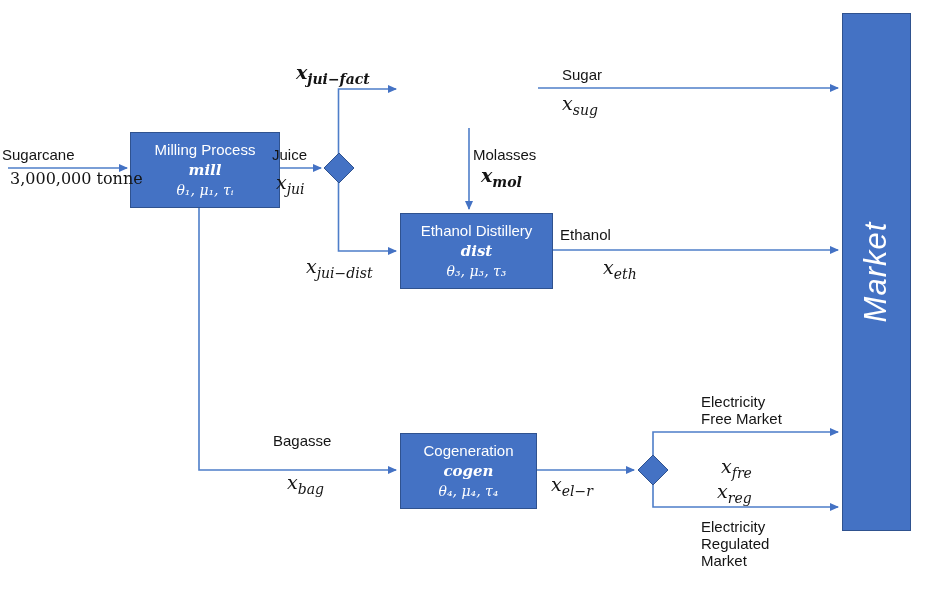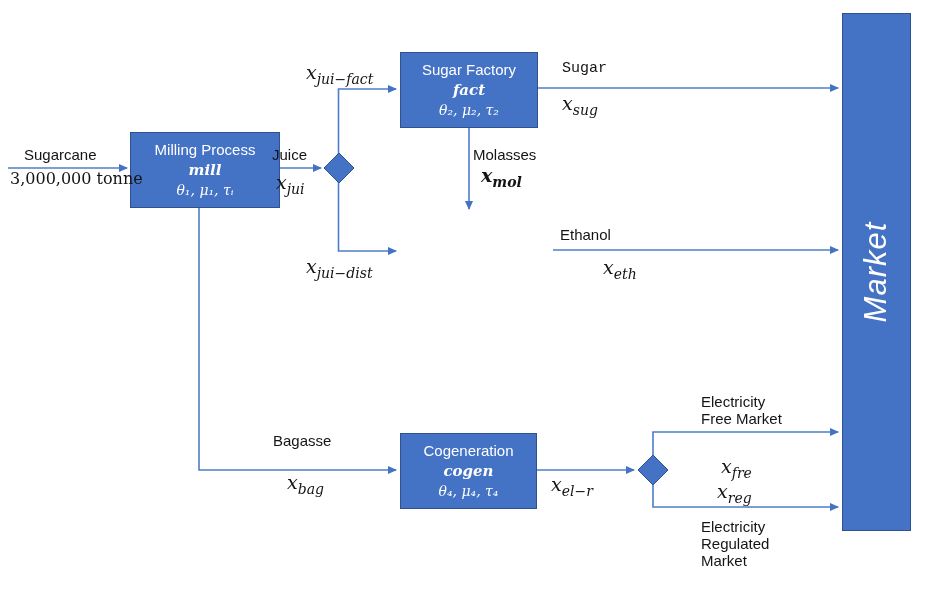--- a/index.html
+++ b/index.html
@@ -69,48 +69,48 @@
       <polygon points="653,455 668,470 653,485 638,470"></polygon>
     </g>
   </svg>
 
   <div class="node" style="left:130px;top:132px;width:150px;height:76px;">
     <div class="node-title">Milling Process</div>
     <div class="node-tag">mill</div>
     <div class="node-params">θ₁, μ₁, τᵢ</div>
   </div>
 
-  <div class="node" style="left:400px;top:52px;width:138px;height:76px;">
-    <div class="node-title">Sugar Factory</div>
-    <div class="node-tag">fact</div>
-    <div class="node-params">θ₂, μ₂, τ₂</div>
+
+  <div class="node" style="left:400px;top:213px;width:153px;height:76px;">
+    <div class="node-title">Ethanol Distillery</div>
+    <div class="node-tag">dist</div>
+    <div class="node-params">θ₃, μ₃, τ₃</div>
   </div>
-
 
   <div class="node" style="left:400px;top:433px;width:137px;height:76px;">
     <div class="node-title">Cogeneration</div>
     <div class="node-tag">cogen</div>
     <div class="node-params">θ₄, μ₄, τ₄</div>
   </div>
 
   <div class="market-box" style="left:842px;top:13px;width:69px;height:518px;">
     <div class="market-text">Market</div>
   </div>
 
-  <div class="flow-label" style="left:24px;top:146px;">Sugarcane</div>
+  <div class="flow-label" style="left:2px;top:146px;">Sugarcane</div>
   <div class="flow-label serifqty" style="left:10px;top:169px;">3,000,000 tonne</div>
 
   <div class="flow-label" style="left:272px;top:146px;">Juice</div>
   <div class="mvar" style="left:276px;top:171px;"><span>x</span><sub>jui</sub></div>
 
-  <div class="mvar" style="left:306px;top:61px;"><span>x</span><sub>jui−fact</sub></div>
+  <div class="mvar" style="left:296px;top:61px;font-weight:bold;"><span>x</span><sub>jui−fact</sub></div>
 
   <div class="mvar" style="left:306px;top:255px;"><span>x</span><sub>jui−dist</sub></div>
 
-  <div class="flow-label" style="left:562px;top:60px;font-family:Liberation Mono, monospace;">Sugar</div>
+  <div class="flow-label" style="left:562px;top:66px;">Sugar</div>
   <div class="mvar" style="left:562px;top:92px;"><span>x</span><sub>sug</sub></div>
 
   <div class="flow-label" style="left:473px;top:146px;">Molasses</div>
   <div class="mvar" style="left:481px;top:164px;font-weight:bold;"><span>x</span><sub>mol</sub></div>
 
   <div class="flow-label" style="left:560px;top:226px;">Ethanol</div>
   <div class="mvar" style="left:571px;top:256px;margin-left:32px;"><span>x</span><sub>eth</sub></div>
 
   <div class="flow-label" style="left:273px;top:432px;">Bagasse</div>
   <div class="mvar" style="left:287px;top:471px;"><span>x</span><sub>bag</sub></div>

